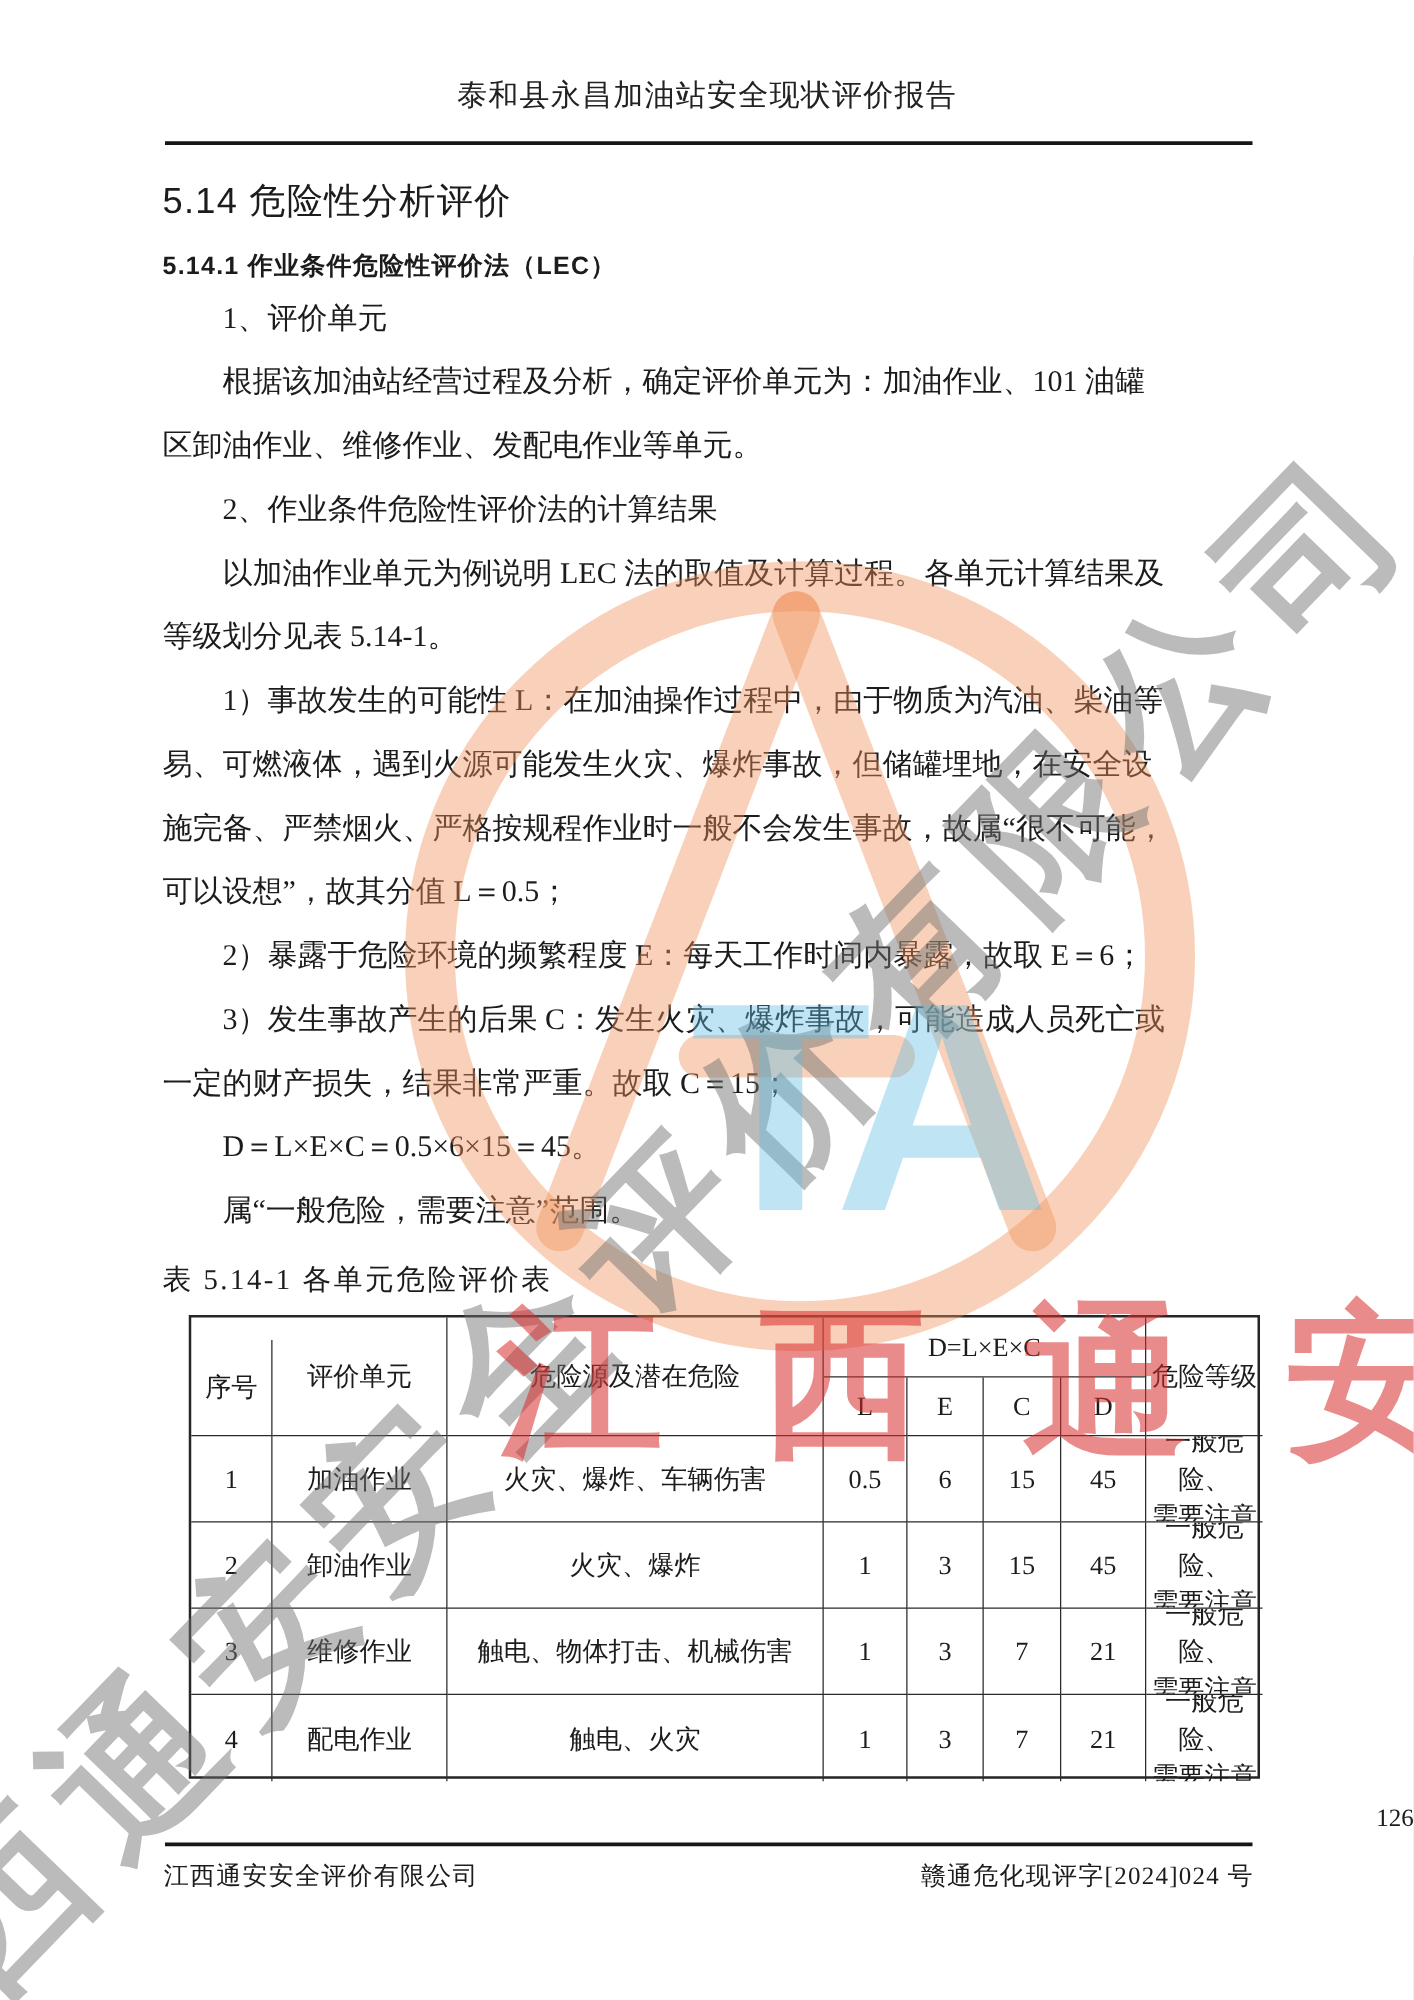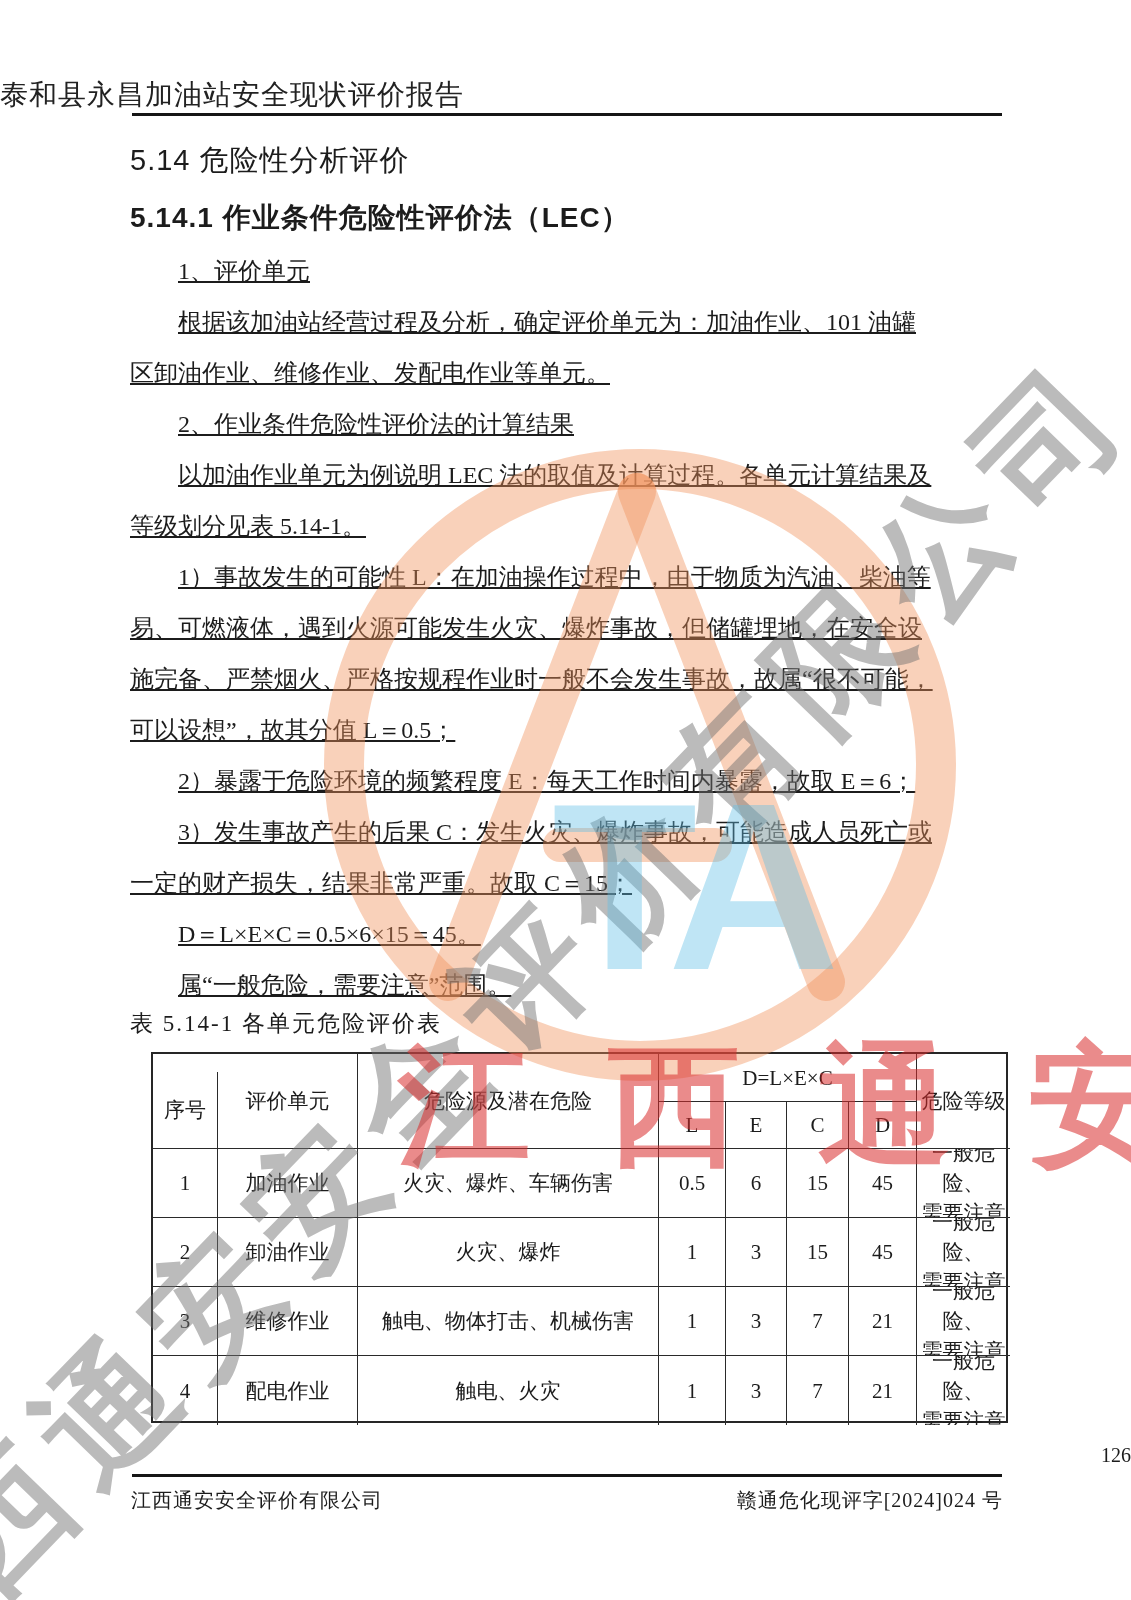--- a/index.html
+++ b/index.html
@@ -2,32 +2,32 @@
 <html><head>
 <meta charset="utf-8">
 <style>
   html,body{margin:0;padding:0;background:#d8d8d8;}
   .page{
     position:relative;width:1131px;height:1600px;margin:0 auto;
     background:#ffffff;overflow:hidden;
     font-family:"Liberation Serif","DejaVu Serif",serif;color:#1c1c1c;
   }
   
-  .doc-header{position:absolute;top:76px;left:0;width:100%;
-    font-size:28px;letter-spacing:1px;color:#222;}
+  .doc-header{position:absolute;top:60px;left:0;width:100%;text-align:center;
+    font-size:24px;letter-spacing:1px;color:#222;}
   .rule{position:absolute;left:132px;width:870px;height:3px;background:#161616;}
   .rule-top{top:113px;}
   .rule-bottom{top:1474px;}
   
   .h1{position:absolute;left:130px;top:141px;font-size:29px;font-weight:400;
       font-family:"Liberation Sans","DejaVu Sans",sans-serif;letter-spacing:1px;}
-  .h2{position:absolute;left:130px;top:199px;font-size:28px;font-weight:700;
+  .h2{position:absolute;left:130px;top:199px;font-size:20px;font-weight:700;
       font-family:"Liberation Sans","DejaVu Sans",sans-serif;letter-spacing:1px;}
   
-  .body-text{position:absolute;left:130px;top:246px;width:880px;text-decoration:underline;}
+  .body-text{position:absolute;left:130px;top:230px;width:880px;}
   .line{height:51px;line-height:51px;font-size:24px;white-space:nowrap;}
   .line.indent{padding-left:48px;}
   
   .table-title{position:absolute;left:130px;top:1008px;width:874px;
     font-size:23px;letter-spacing:2px;}
   .risk-table{
     position:absolute;left:151px;top:1052px;width:857px;height:371px;
     display:grid;box-sizing:border-box;
     grid-template-columns:65px 140px 301px 67px 61px 62px 68px 93px;
     grid-template-rows:48px 47px 69px 69px 69px 69px;

